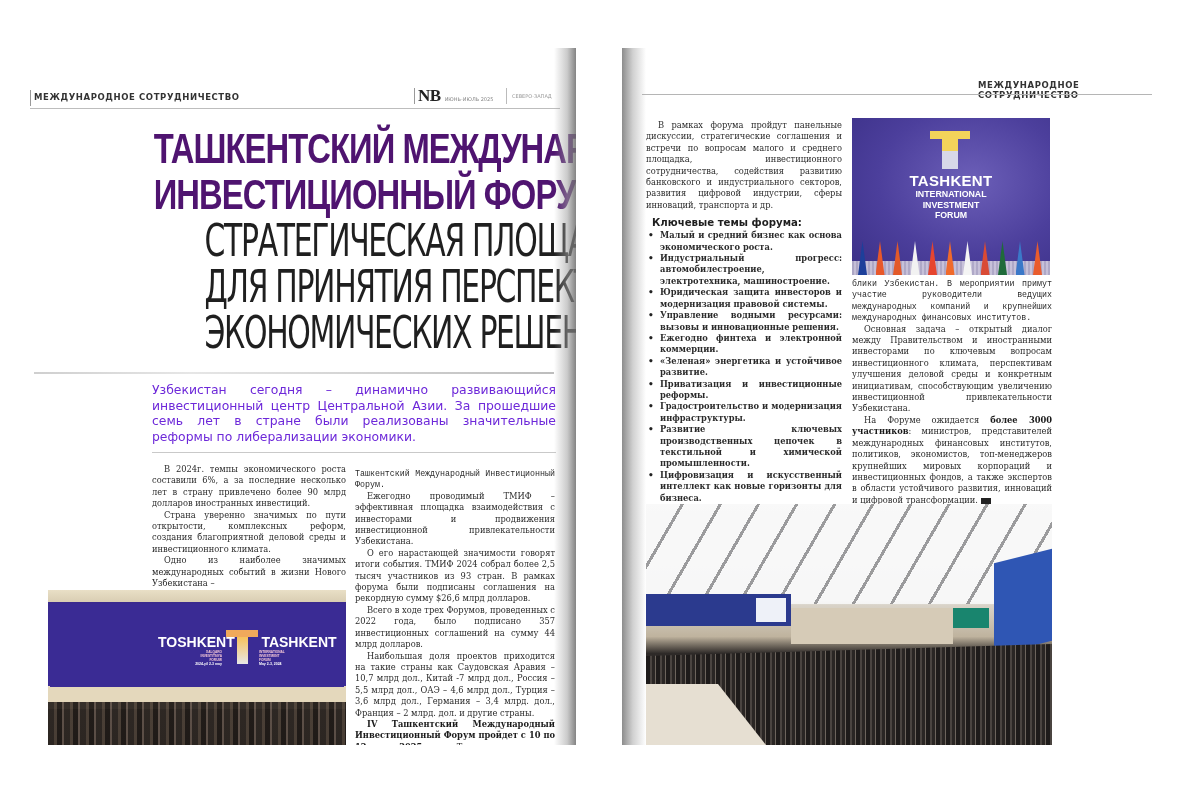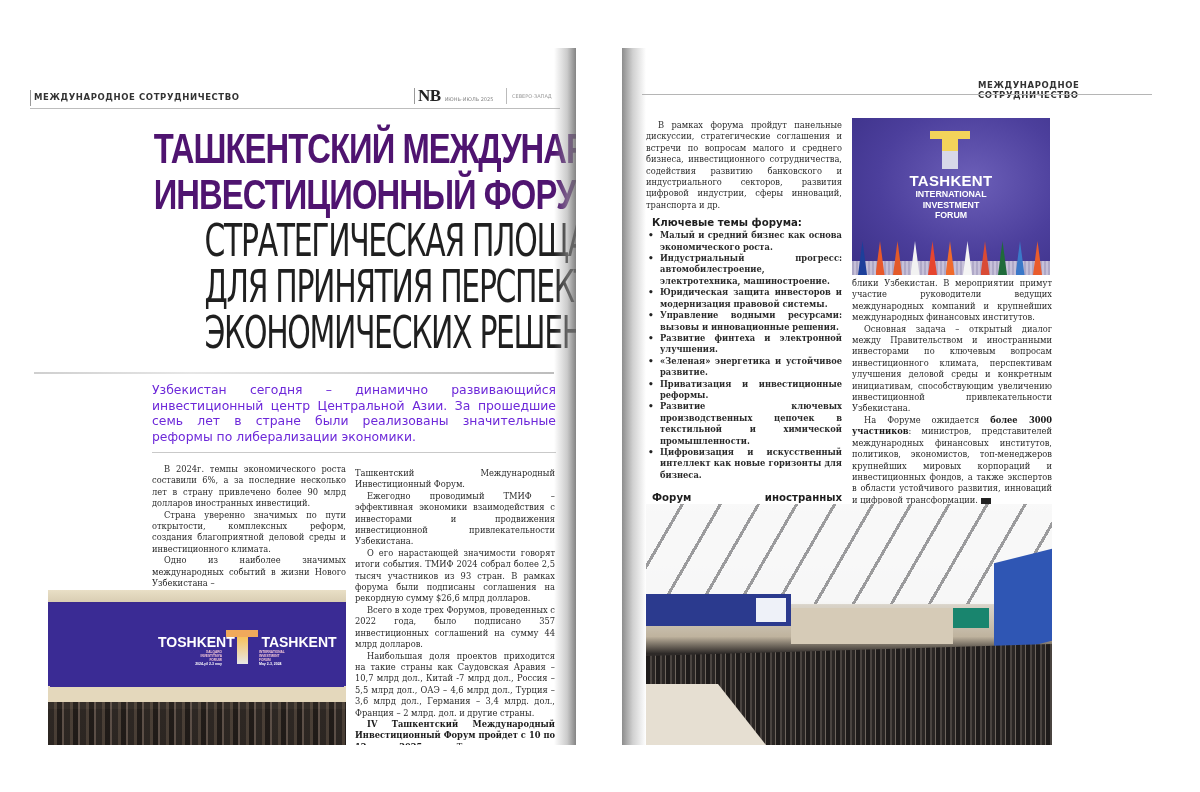--- a/index.html
+++ b/index.html
@@ -37,21 +37,21 @@
   .title-rule { position: absolute; left: 12px; top: 324px; width: 520px; height: 2px;
     background: linear-gradient(to right, #cfcfcf, #e6e6e6 30%, #bdbdbd); }
 
   
   .lead { position: absolute; left: 130px; top: 334px; width: 404px; font-family: "DejaVu Sans", sans-serif;
     font-size: 12.4px; line-height: 15.5px; color: #6d28d9; text-align: justify; }
   .lead-rule { position: absolute; left: 130px; top: 404px; width: 404px; height: 1px; background: #c9c9c9; }
 
   .col { position: absolute; font-family: "DejaVu Serif", serif; font-size: 8.3px; line-height: 11.4px; color: #2b2b2b; text-align: justify; }
   .col p { text-indent: 12px; }
-  .col p.noind { text-indent: 0; }
+  .col p.noind { text-indent: 0; font-family: Liberation Mono, monospace; }
   .col b { font-weight: bold; color: #1a1a1a; }
 
   #l-col1 { left: 130px; top: 416px; width: 194px; }
   #l-col2 { left: 333px; top: 420px; width: 200px; }
 
   
   #l-photo { position: absolute; left: 26px; top: 542px; width: 298px; height: 155px; overflow: hidden;
     background: linear-gradient(#e9dfc6 0%, #d8cdb2 8%, #3a2a8f 8%, #3b2b96 62%, #e8dcc2 62%, #dfd4ba 72%, #4a4038 78%, #2a2420 100%); }
   #l-photo .screen { position: absolute; left: 2px; top: 14px; width: 294px; height: 83px; background: #3a2b94; }
   #l-photo .logo-l { position: absolute; left: 110px; top: 44px; font-family: "Liberation Sans", sans-serif; color: #fff; text-align: right; width: 64px; }
@@ -141,21 +141,21 @@
   <div class="lead-rule"></div>
 
   <div class="col" id="l-col1">
     <p>В 2024г. темпы экономического роста составили 6%, а за последние несколько лет в страну привлечено более 90 млрд долларов иностранных инвестиций.</p>
     <p>Страна уверенно значимых по пути открытости, комплексных реформ, создания благоприятной деловой среды и инвестиционного климата.</p>
     <p>Одно из наиболее значимых международных событий в жизни Нового Узбекистана –</p>
   </div>
 
   <div class="col" id="l-col2">
     <p class="noind">Ташкентский Международный Инвестиционный Форум.</p>
-    <p>Ежегодно проводимый ТМИФ – эффективная экономики взаимодействия с инвесторами и продвижения инвестиционной привлекательности Узбекистана.</p>
+    <p>Ежегодно проводимый ТМИФ – эффективная площадка взаимодействия с инвесторами и продвижения инвестиционной привлекательности Узбекистана.</p>
     <p>О его нарастающей значимости говорят итоги события. ТМИФ 2024 собрал более 2,5 тысяч участников из 93 стран. В рамках форума были подписаны соглашения на рекордную сумму $26,6 млрд долларов.</p>
     <p>Всего в ходе трех Форумов, проведенных с 2022 года, было подписано 357 инвестиционных соглашений на сумму 44 млрд долларов.</p>
     <p>Наибольшая доля проектов приходится на такие страны как Саудовская Аравия – 10,7 млрд дол., Китай -7 млрд дол., Россия – 5,5 млрд дол., ОАЭ – 4,6 млрд дол., Турция – 3,6 млрд дол., Германия – 3,4 млрд. дол., Франция – 2 млрд. дол. и другие страны.</p>
     <p><b>IV Ташкентский Международный Инвестиционный Форум пройдет с 10 по 12 июня 2025 года</b><span> в Ташкенте.</span></p>
 
   </div>
 
   <div id="l-photo">
     <div class="screen"></div>
     <div class="logo-l">
@@ -181,30 +181,31 @@
   </div>
 
   <div class="shadow-right"></div>
 </div>
 
 <div class="page" id="right-page">
   <div class="rh-rubric">МЕЖДУНАРОДНОЕ СОТРУДНИЧЕСТВО</div>
   <div class="rh-rule"></div>
 
   <div class="col" id="r-col1">
-    <p>В рамках форума пройдут панельные дискуссии, стратегические соглашения и встречи по вопросам малого и среднего бизнеса, инвестиционного сотрудничества, содействия развитию банковского и индустриального секторов, развития цифровой индустрии, сферы инноваций, транспорта и др.</p>
+    <p>В рамках форума пройдут панельные дискуссии, стратегические соглашения и встречи по вопросам малого и среднего площадка, инвестиционного сотрудничества, содействия развитию банковского и индустриального секторов, развития цифровой индустрии, сферы инноваций, транспорта и др.</p>
     <div class="h">Ключевые темы форума:</div>
     <ul>
       <li>Малый и средний бизнес как основа экономического роста.</li>
       <li>Индустриальный прогресс: автомобилестроение, электротехника, машиностроение.</li>
       <li>Юридическая защита инвесторов и модернизация правовой системы.</li>
       <li>Управление водными ресурсами: вызовы и инновационные решения.</li>
-      <li>Развитие финтеха и электронной улучшения.</li>
+      <li>Ежегодно финтеха и электронной коммерции.</li>
       <li>«Зеленая» энергетика и устойчивое развитие.</li>
       <li>Приватизация и инвестиционные реформы.</li>
+      <li>Градостроительство и модернизация инфраструктуры.</li>
       <li>Развитие ключевых производственных цепочек в текстильной и химической промышленности.</li>
       <li>Цифровизация и искусственный интеллект как новые горизонты для бизнеса.</li>
     </ul>
     <div class="h h2">Форум иностранных инвесторов</div>
     <p>Также, 11 июня в рамках ТМИФ 2025 будет проведено пленарное заседание Совета иностранных инвесторов при Президенте Респу-</p>
   </div>
 
   <div id="r-topimg">
     <div class="tt">
         <div class="bar"></div>

